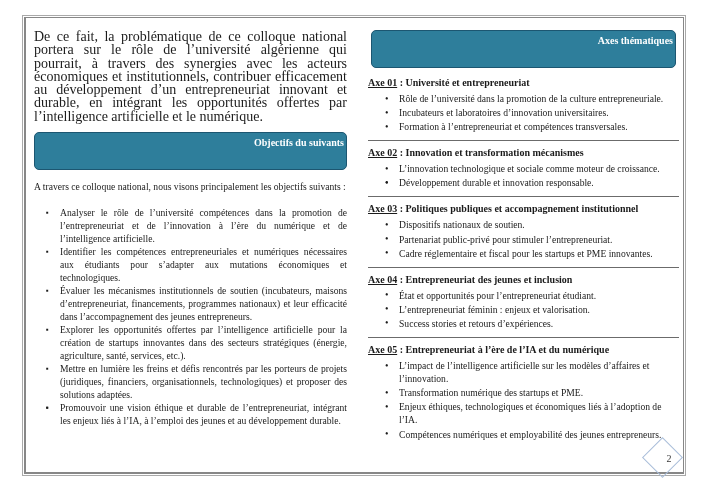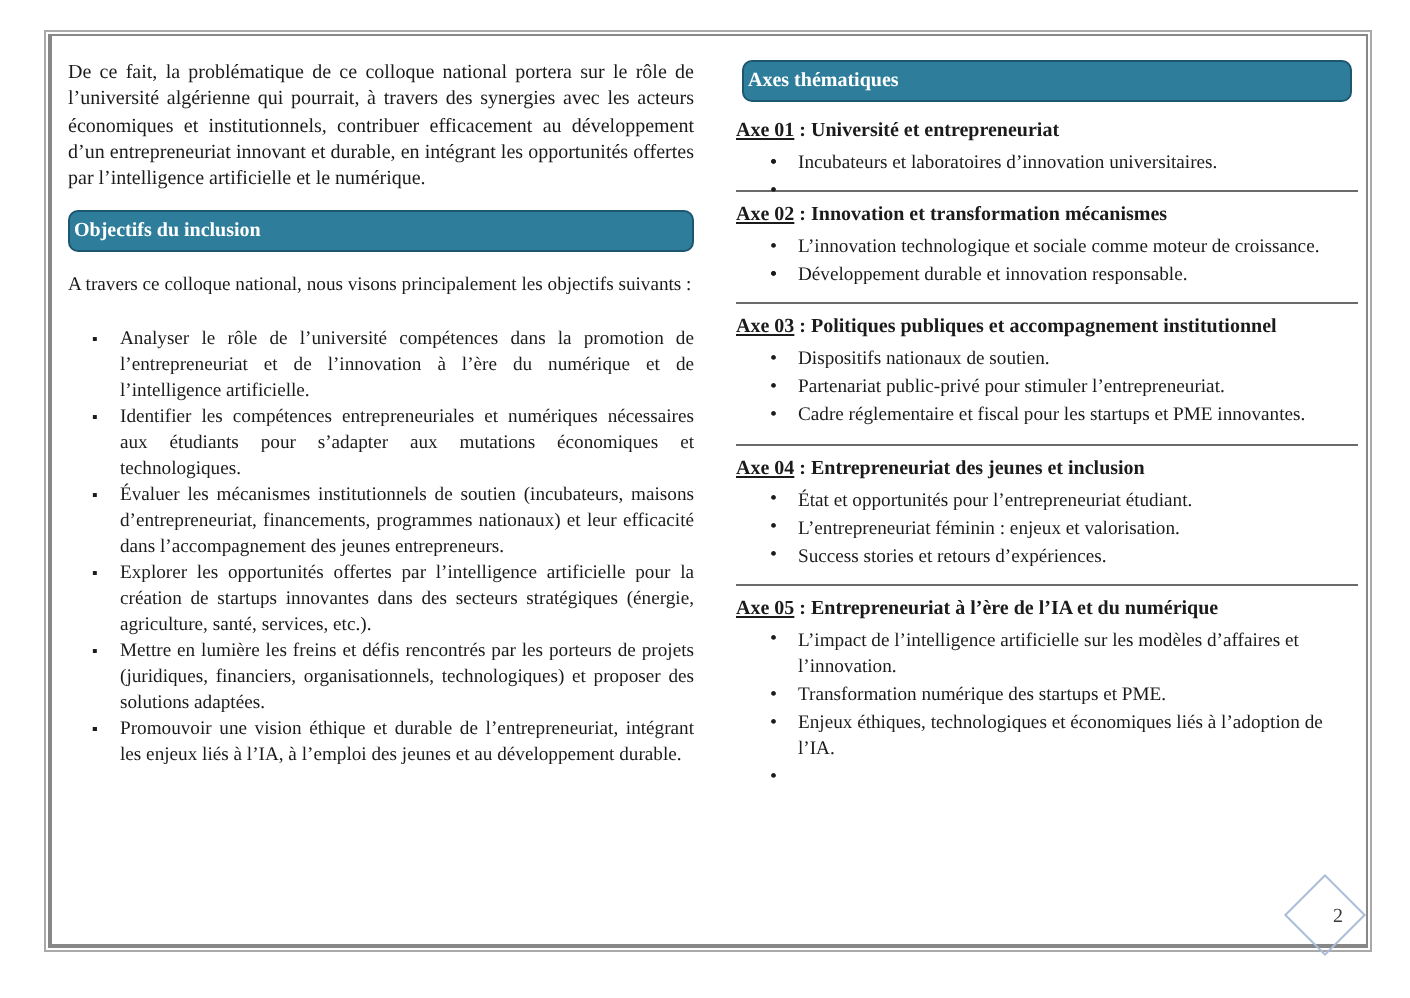--- a/index.html
+++ b/index.html
@@ -17,28 +17,28 @@
   }
   .frame-content {
     position: absolute; inset: 3px;
     display: flex; padding: 8px 2px 8px 8px; gap: 21px;
   }
   .col-left  { width: 313px; flex: 0 0 313px; }
   .col-right { flex: 1 1 auto; min-width: 0; }
 
   .banner {
     background: #2e7e9b; border: 1px solid #1c5671; border-radius: 5px;
-    color: #ffffff; font-weight: bold; text-align: left;
-    font-size: 10px; line-height: 12px; padding: 4px 2px 3px;
+    color: #ffffff; font-weight: bold; text-align: right;
+    font-size: 10px; line-height: 12px; padding: 4px 2px 20px;
   }
   .banner-left  { margin: 9px 0 10px; }
   .banner-right { margin: 3px 4px 9px 3px; }
 
   .intro {
-    font-size: 10px; line-height: 13.3px; text-align: justify; margin-top: 3px;
+    font-size: 14px; line-height: 13.3px; text-align: justify; margin-top: 3px;
   }
   .lead {
     font-size: 9.6px; line-height: 13.3px; text-align: justify;
   }
 
   ul.objectives { list-style: none; margin-top: 13px; }
   ul.objectives li {
     position: relative; padding-left: 26px; text-align: justify;
     font-size: 9.6px; line-height: 13px;
   }
@@ -73,21 +73,21 @@
 </style>
 </head>
 <body>
 
 <div class="page-frame">
   <div class="frame-content">
 
     <div class="col-left">
       <p class="intro">De ce fait, la problématique de ce colloque national portera sur le rôle de l’université algérienne qui pourrait, à travers des synergies avec les acteurs économiques et institutionnels, contribuer efficacement au développement d’un entrepreneuriat innovant et durable, en intégrant les opportunités offertes par l’intelligence artificielle et le numérique.</p>
       <div class="banner banner-left">
-        <span>Objectifs du inclusion</span>
+        <span>Objectifs du suivants</span>
       </div>
       <p class="lead">A travers ce colloque national, nous visons principalement les objectifs suivants :</p>
       <ul class="objectives">
         <li><span class="m">▪</span><span>Analyser le rôle de l’université compétences dans la promotion de l’entrepreneuriat et de l’innovation à l’ère du numérique et de l’intelligence artificielle.</span></li>
         <li><span class="m">▪</span><span>Identifier les compétences entrepreneuriales et numériques nécessaires aux étudiants pour s’adapter aux mutations économiques et technologiques.</span></li>
         <li><span class="m">▪</span><span>Évaluer les mécanismes institutionnels de soutien (incubateurs, maisons d’entrepreneuriat, financements, programmes nationaux) et leur efficacité dans l’accompagnement des jeunes entrepreneurs.</span></li>
         <li><span class="m">▪</span><span>Explorer les opportunités offertes par l’intelligence artificielle pour la création de startups innovantes dans des secteurs stratégiques (énergie, agriculture, santé, services, etc.).</span></li>
         <li><span class="m">▪</span><span>Mettre en lumière les freins et défis rencontrés par les porteurs de projets (juridiques, financiers, organisationnels, technologiques) et proposer des solutions adaptées.</span></li>
         <li><span class="m">▪</span></li>
         <li><span class="m">▪</span><span>Promouvoir une vision éthique et durable de l’entrepreneuriat, intégrant les enjeux liés à l’IA, à l’emploi des jeunes et au développement durable.</span></li>
@@ -95,23 +95,23 @@
     </div>
 
     <div class="col-right">
       <div class="banner banner-right">
         <span>Axes thématiques</span>
       </div>
 
       <div class="axe-section">
         <h3 class="axe-head"><span class="axe-label">Axe 01</span><span> : Université et entrepreneuriat</span></h3>
         <ul class="axe-list">
-          <li><span class="m">•</span></li>
+          <li><span class="m">•</span><span>Rôle de l’université dans la promotion de la culture entrepreneuriale.</span></li>
           <li><span class="m">•</span><span>Incubateurs et laboratoires d’innovation universitaires.</span></li>
-          <li><span class="m">•</span></li>
+          <li><span class="m">•</span><span>Formation à l’entrepreneuriat et compétences transversales.</span></li>
         </ul>
       </div>
       <hr class="divider">
 
       <div class="axe-section">
         <h3 class="axe-head"><span class="axe-label">Axe 02</span><span> : Innovation et transformation mécanismes</span></h3>
         <ul class="axe-list">
           <li><span class="m">•</span><span>L’innovation technologique et sociale comme moteur de croissance.</span></li>
           <li><span class="m">•</span></li>
           <li><span class="m">•</span><span>Développement durable et innovation responsable.</span></li>
@@ -138,21 +138,21 @@
         </ul>
       </div>
       <hr class="divider">
 
       <div class="axe-section">
         <h3 class="axe-head"><span class="axe-label">Axe 05</span><span> : Entrepreneuriat à l’ère de l’IA et du numérique</span></h3>
         <ul class="axe-list">
           <li><span class="m">•</span><span>L’impact de l’intelligence artificielle sur les modèles d’affaires et l’innovation.</span></li>
           <li><span class="m">•</span><span>Transformation numérique des startups et PME.</span></li>
           <li><span class="m">•</span><span>Enjeux éthiques, technologiques et économiques liés à l’adoption de l’IA.</span></li>
-          <li><span class="m">•</span></li>
+          <li><span class="m">•</span><span>Compétences numériques et employabilité des jeunes entrepreneurs.</span></li>
         </ul>
       </div>
 
     </div>
   </div>
 </div>
 
 <div class="corner-diamond"></div>
 <div class="page-number">2</div>
 

